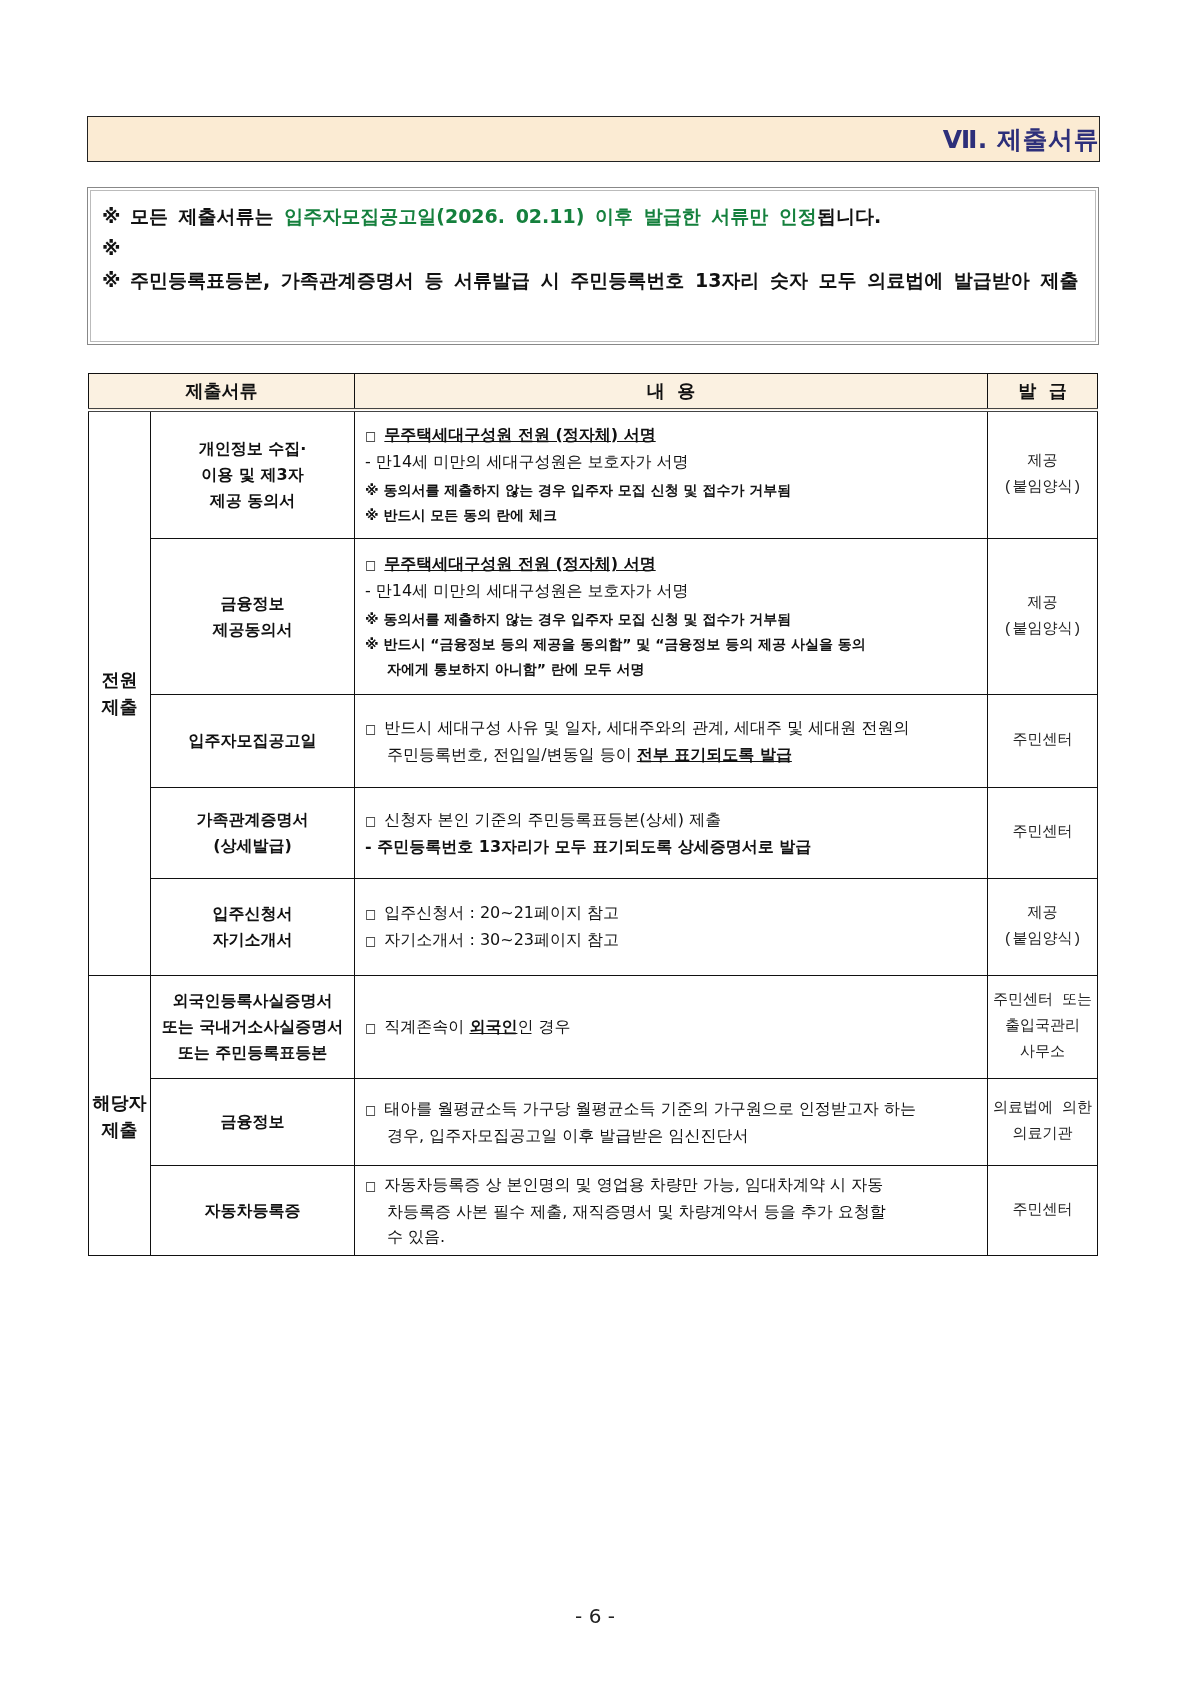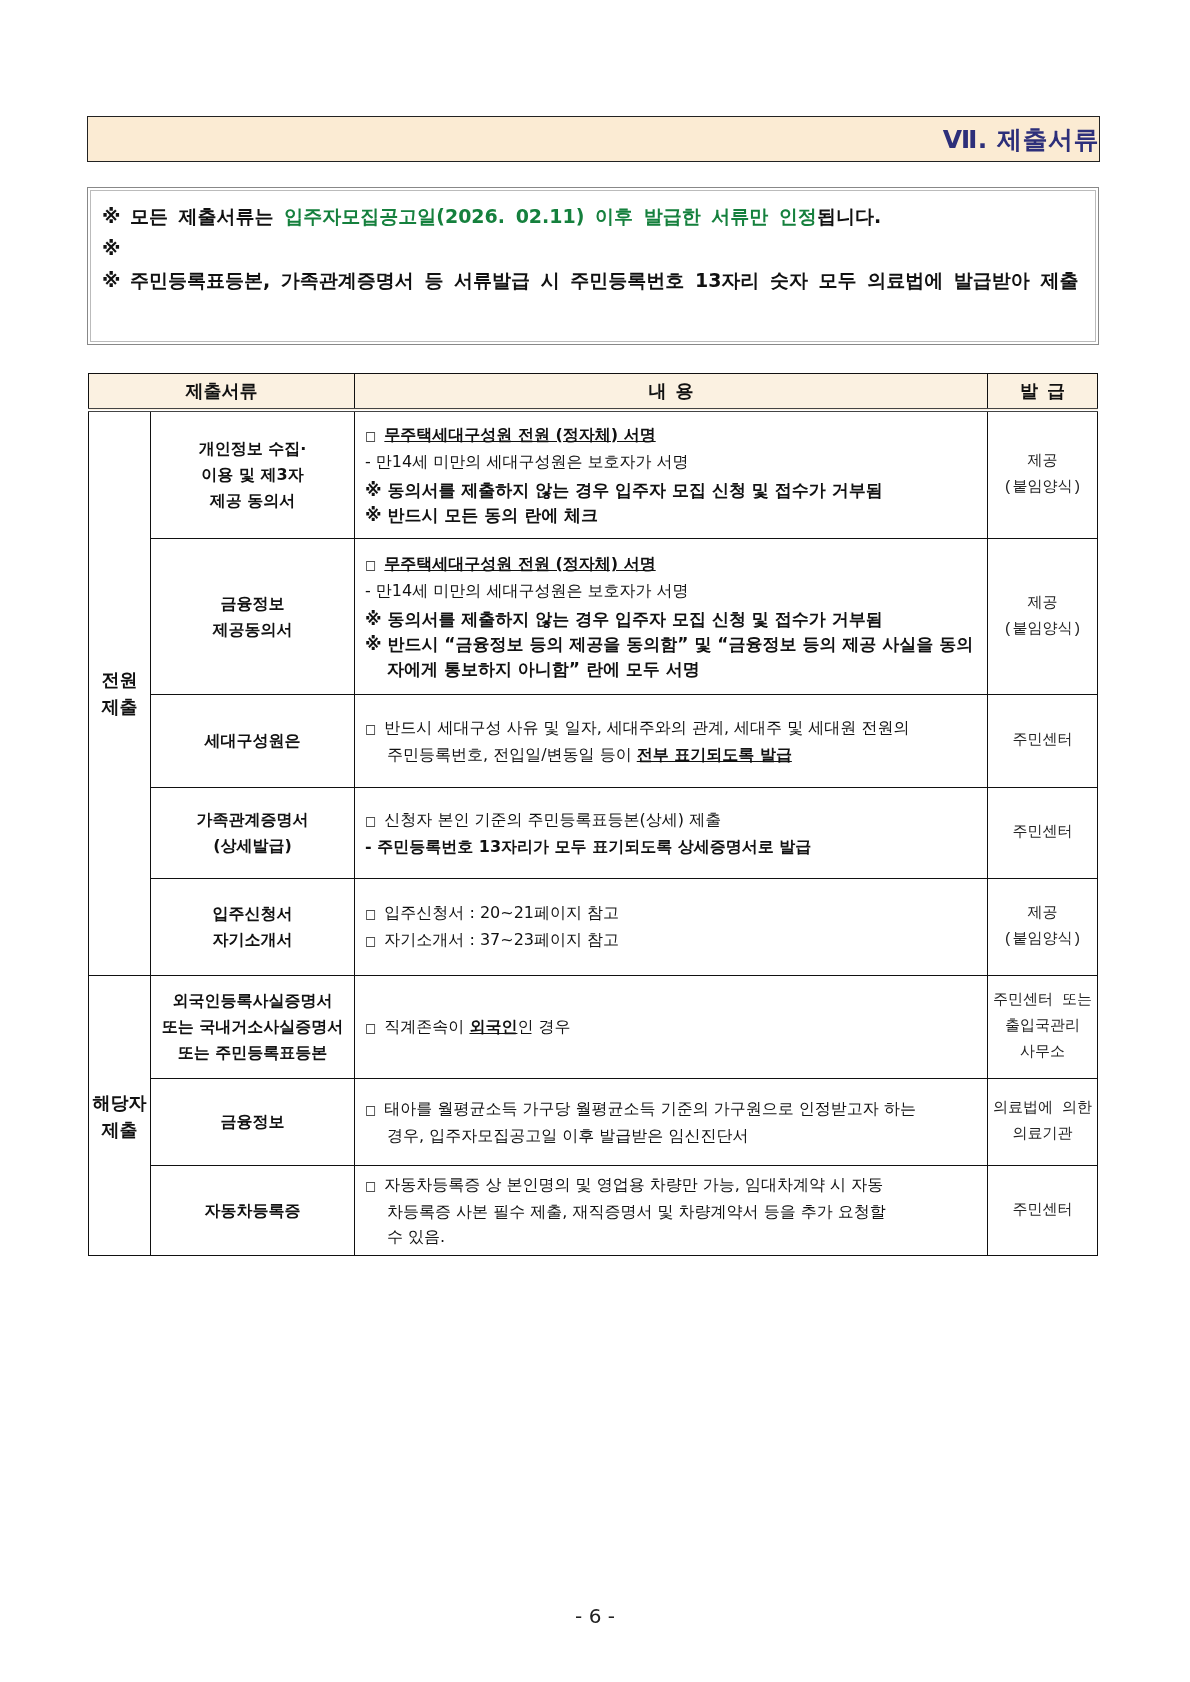--- a/index.html
+++ b/index.html
@@ -8,31 +8,31 @@
     background:#fbebd3; border:1.5px solid #222; display:flex; align-items:center; padding-left:14px;justify-content:flex-end; }
   .title-text { font-size:25px; font-weight:bold; color:#2d2f7a; letter-spacing:0.5px; }
   .notice-box { position:absolute; left:87px; top:187px; width:1012px; height:158px; box-sizing:border-box;
     border:1px solid #888; outline:1px solid #bbb; outline-offset:-4px; padding:12px 14px 0 14px; }
   .notice-line { font-size:19px; font-weight:bold; line-height:32px; display:flex; }
   .notice-line .mark { width:28px; flex:0 0 28px; }
   .notice-line .red { color:#15803d; }
   .notice-line .txt { word-spacing:4px; }
   table.docs { position:absolute; left:88px; top:373px; width:1009px; border-collapse:collapse; table-layout:fixed; font-size:16px; }
   table.docs td, table.docs th { border:1.5px solid #111; vertical-align:middle; box-sizing:border-box; }
-  table.docs th { background:#fbf1e1; font-weight:bold; font-size:18px; height:36px; border-bottom:4px double #444;font-family:Liberation Serif, serif; }
+  table.docs th { background:#fbf1e1; font-weight:bold; font-size:18px; height:36px; border-bottom:4px double #444; }
   .c1 { width:62px; } .c2 { width:204px; } .c3 { width:633px; } .c4 { width:110px; }
   .grp { text-align:center; font-weight:bold; font-size:18px; line-height:27px; }
   .doc { text-align:center; font-weight:bold; font-size:16px; line-height:26px; }
   .issuer { text-align:center; font-size:15px; line-height:26px; color:#222;font-family:Liberation Mono, monospace; }
   .content { padding:4px 8px 4px 10px; font-size:16px; line-height:25px; }
   .ln { display:block; }
   .b { font-weight:bold; }
   .u { text-decoration:underline; }
   .sq { font-size:12px; margin-right:8px; }
-  .big { font-size:17px; font-weight:bold; }
+  .big { font-size:14px; font-weight:bold; }
   .indent { padding-left:22px; }
   .page-num { position:absolute; left:0; width:1190px; top:1604px; text-align:center; font-size:20px; color:#222; }
 </style>
 </head>
 <body>
 
 <div class="title-box">
   <span class="title-text">Ⅶ. 제출서류</span>
 </div>
 
@@ -90,21 +90,21 @@
         <span class="ln">- 만14세 미만의 세대구성원은 보호자가 서명</span>
         <span class="ln big" style="margin-top:4px">※ 동의서를 제출하지 않는 경우 입주자 모집 신청 및 접수가 거부됨</span>
         <span class="ln big">※ 반드시 “금융정보 등의 제공을 동의함” 및 “금융정보 등의 제공 사실을 동의</span>
         <span class="ln big indent">자에게 통보하지 아니함” 란에 모두 서명</span>
       </td>
       <td class="issuer"><span style="white-space:pre-line">제공
 (붙임양식)</span></td>
     </tr>
 
     <tr style="height:93px">
-      <td class="doc"><span>세대구성원은</span></td>
+      <td class="doc"><span>입주자모집공고일</span></td>
       <td class="content">
         <span class="ln"><span class="sq">□</span><span>반드시 세대구성 사유 및 일자, 세대주와의 관계, 세대주 및 세대원 전원의</span></span>
         <span class="ln indent"><span>주민등록번호, 전입일/변동일 등이 </span><span class="b u">전부 표기되도록 발급</span></span>
       </td>
       <td class="issuer"><span>주민센터</span></td>
     </tr>
 
     <tr style="height:91px">
       <td class="doc"><span style="white-space:pre-line">가족관계증명서
 (상세발급)</span></td>
@@ -113,21 +113,21 @@
         <span class="ln b">- 주민등록번호 13자리가 모두 표기되도록 상세증명서로 발급</span>
       </td>
       <td class="issuer"><span>주민센터</span></td>
     </tr>
 
     <tr style="height:97px">
       <td class="doc"><span style="white-space:pre-line">입주신청서
 자기소개서</span></td>
       <td class="content">
         <span class="ln"><span class="sq">□</span><span>입주신청서 : 20~21페이지 참고</span></span>
-        <span class="ln"><span class="sq">□</span><span>자기소개서 : 37~23페이지 참고</span></span>
+        <span class="ln"><span class="sq">□</span><span>자기소개서 : 30~23페이지 참고</span></span>
       </td>
       <td class="issuer"><span style="white-space:pre-line">제공
 (붙임양식)</span></td>
     </tr>
 
     <tr style="height:103px">
       <td rowspan="3" class="grp"><span style="white-space:pre-line">해당자
 제출</span></td>
       <td class="doc"><span style="white-space:pre-line">외국인등록사실증명서
 또는 국내거소사실증명서

